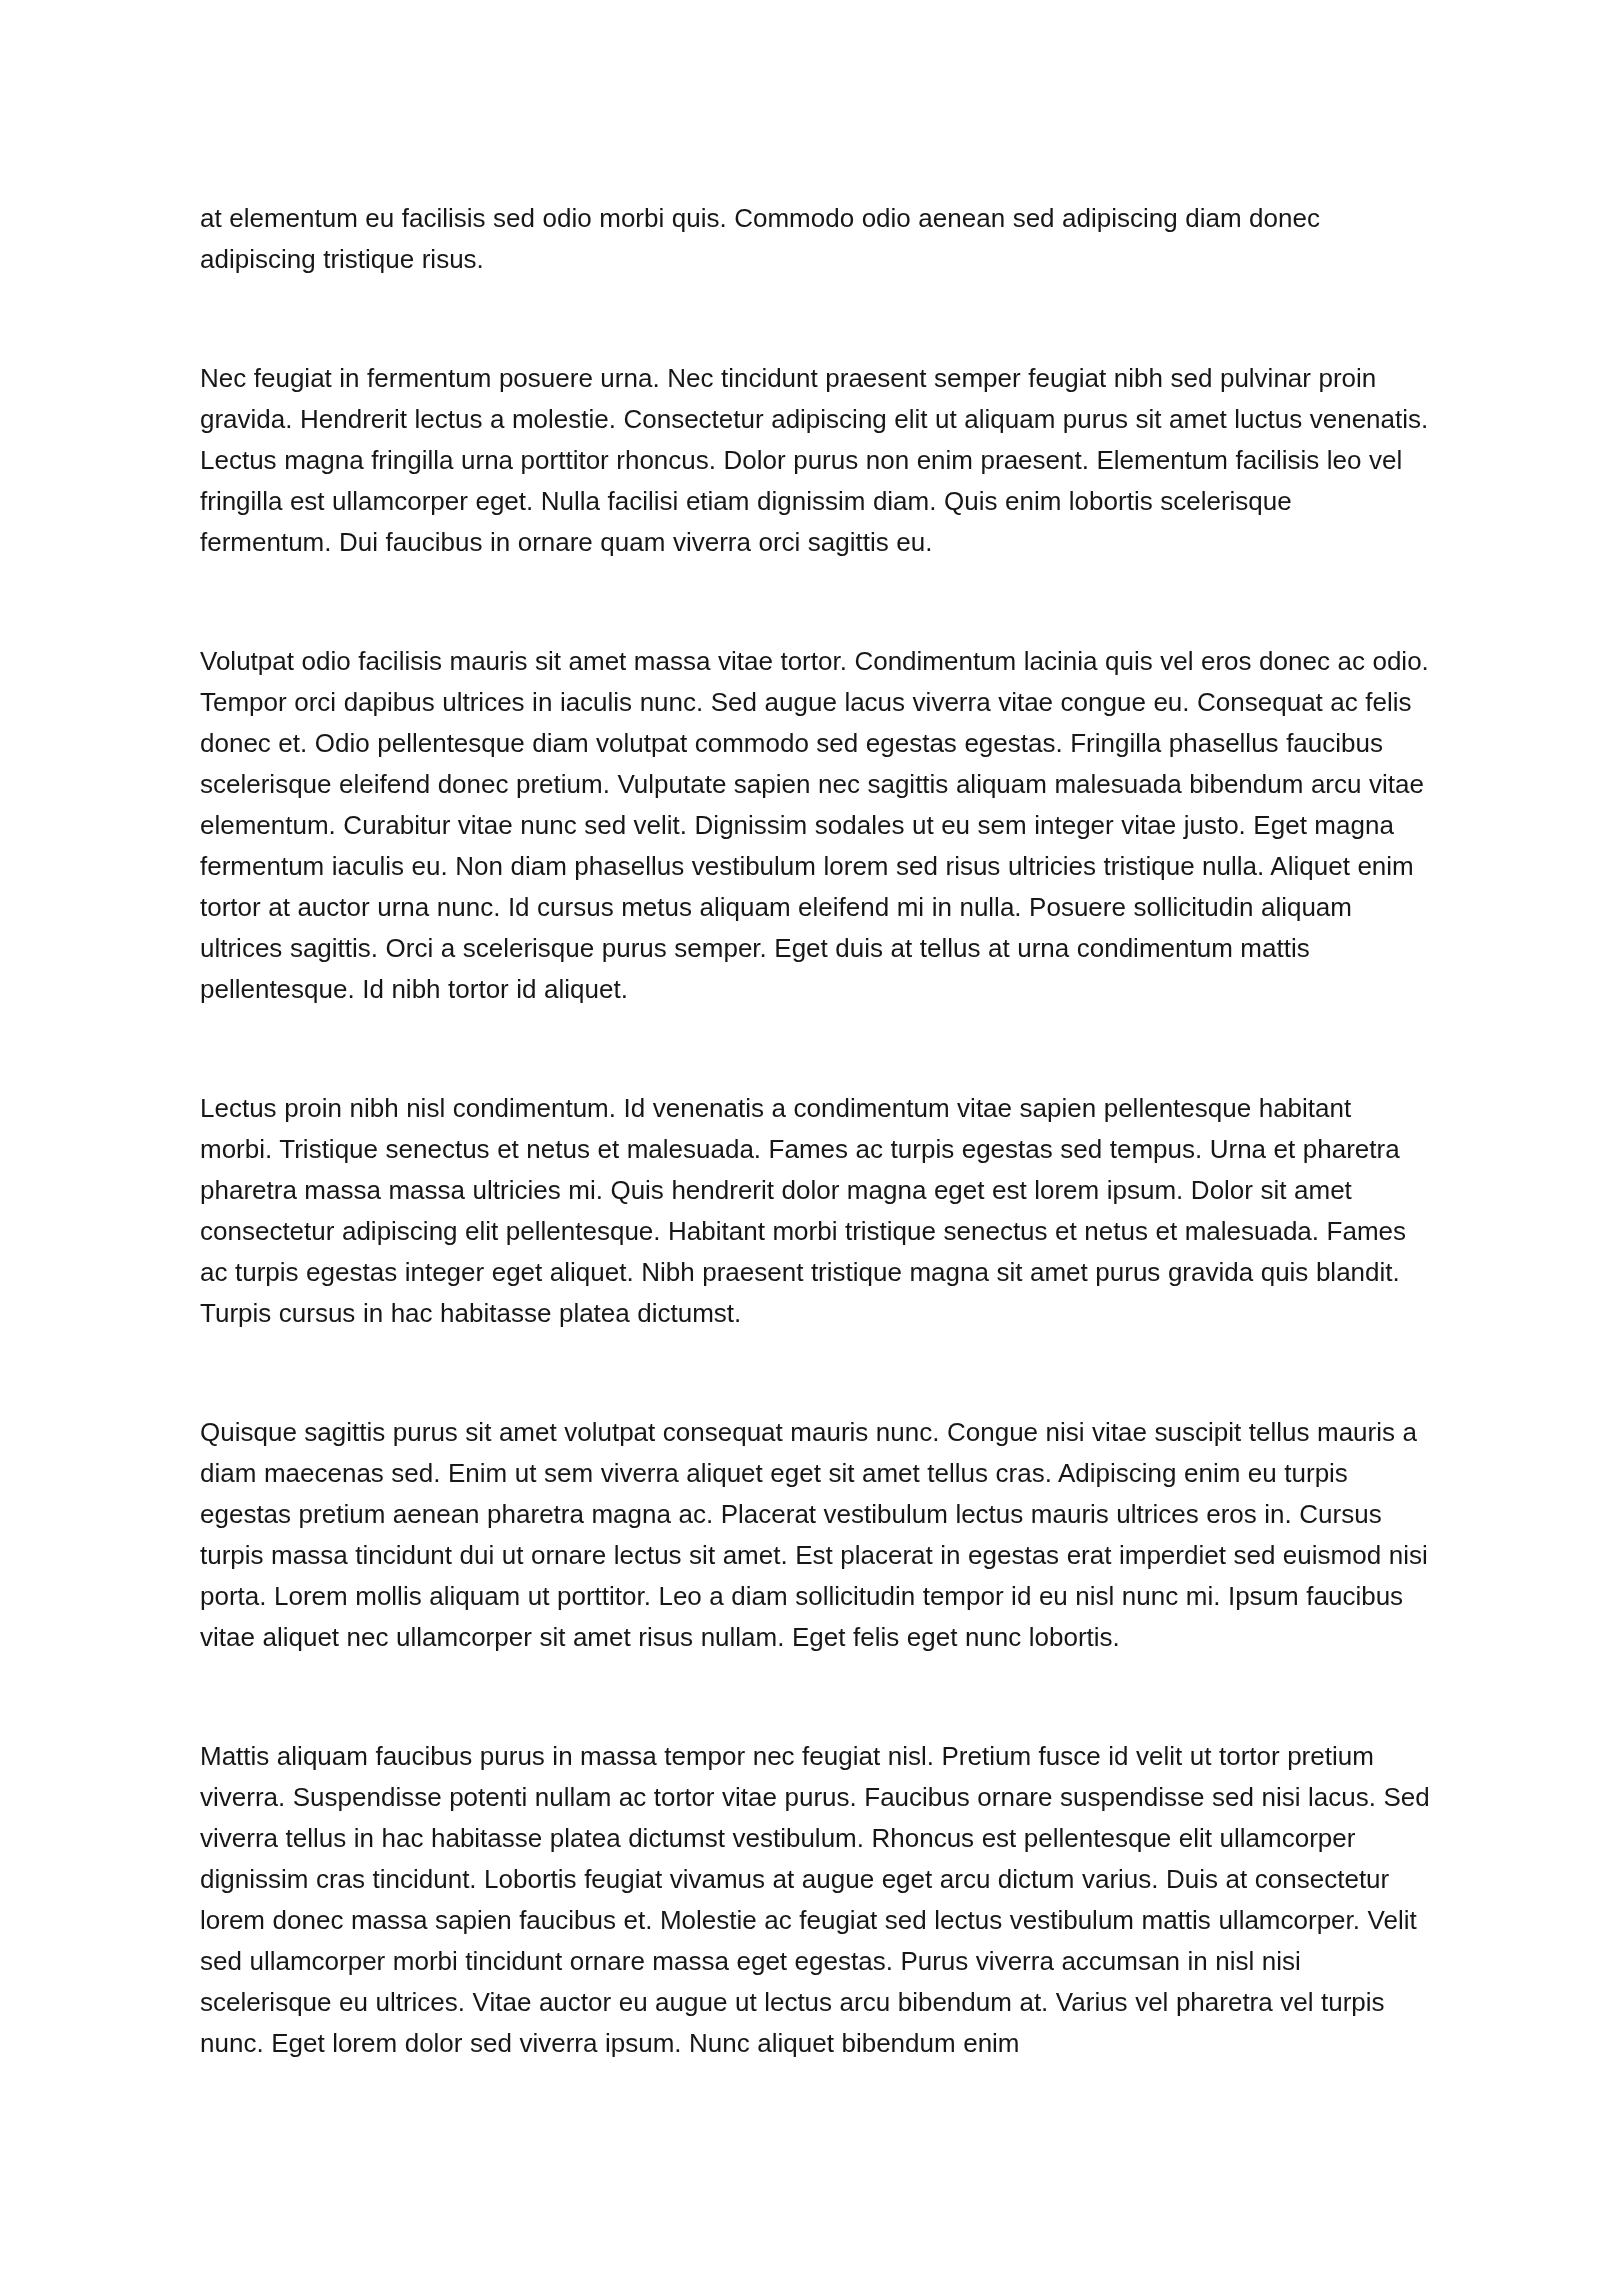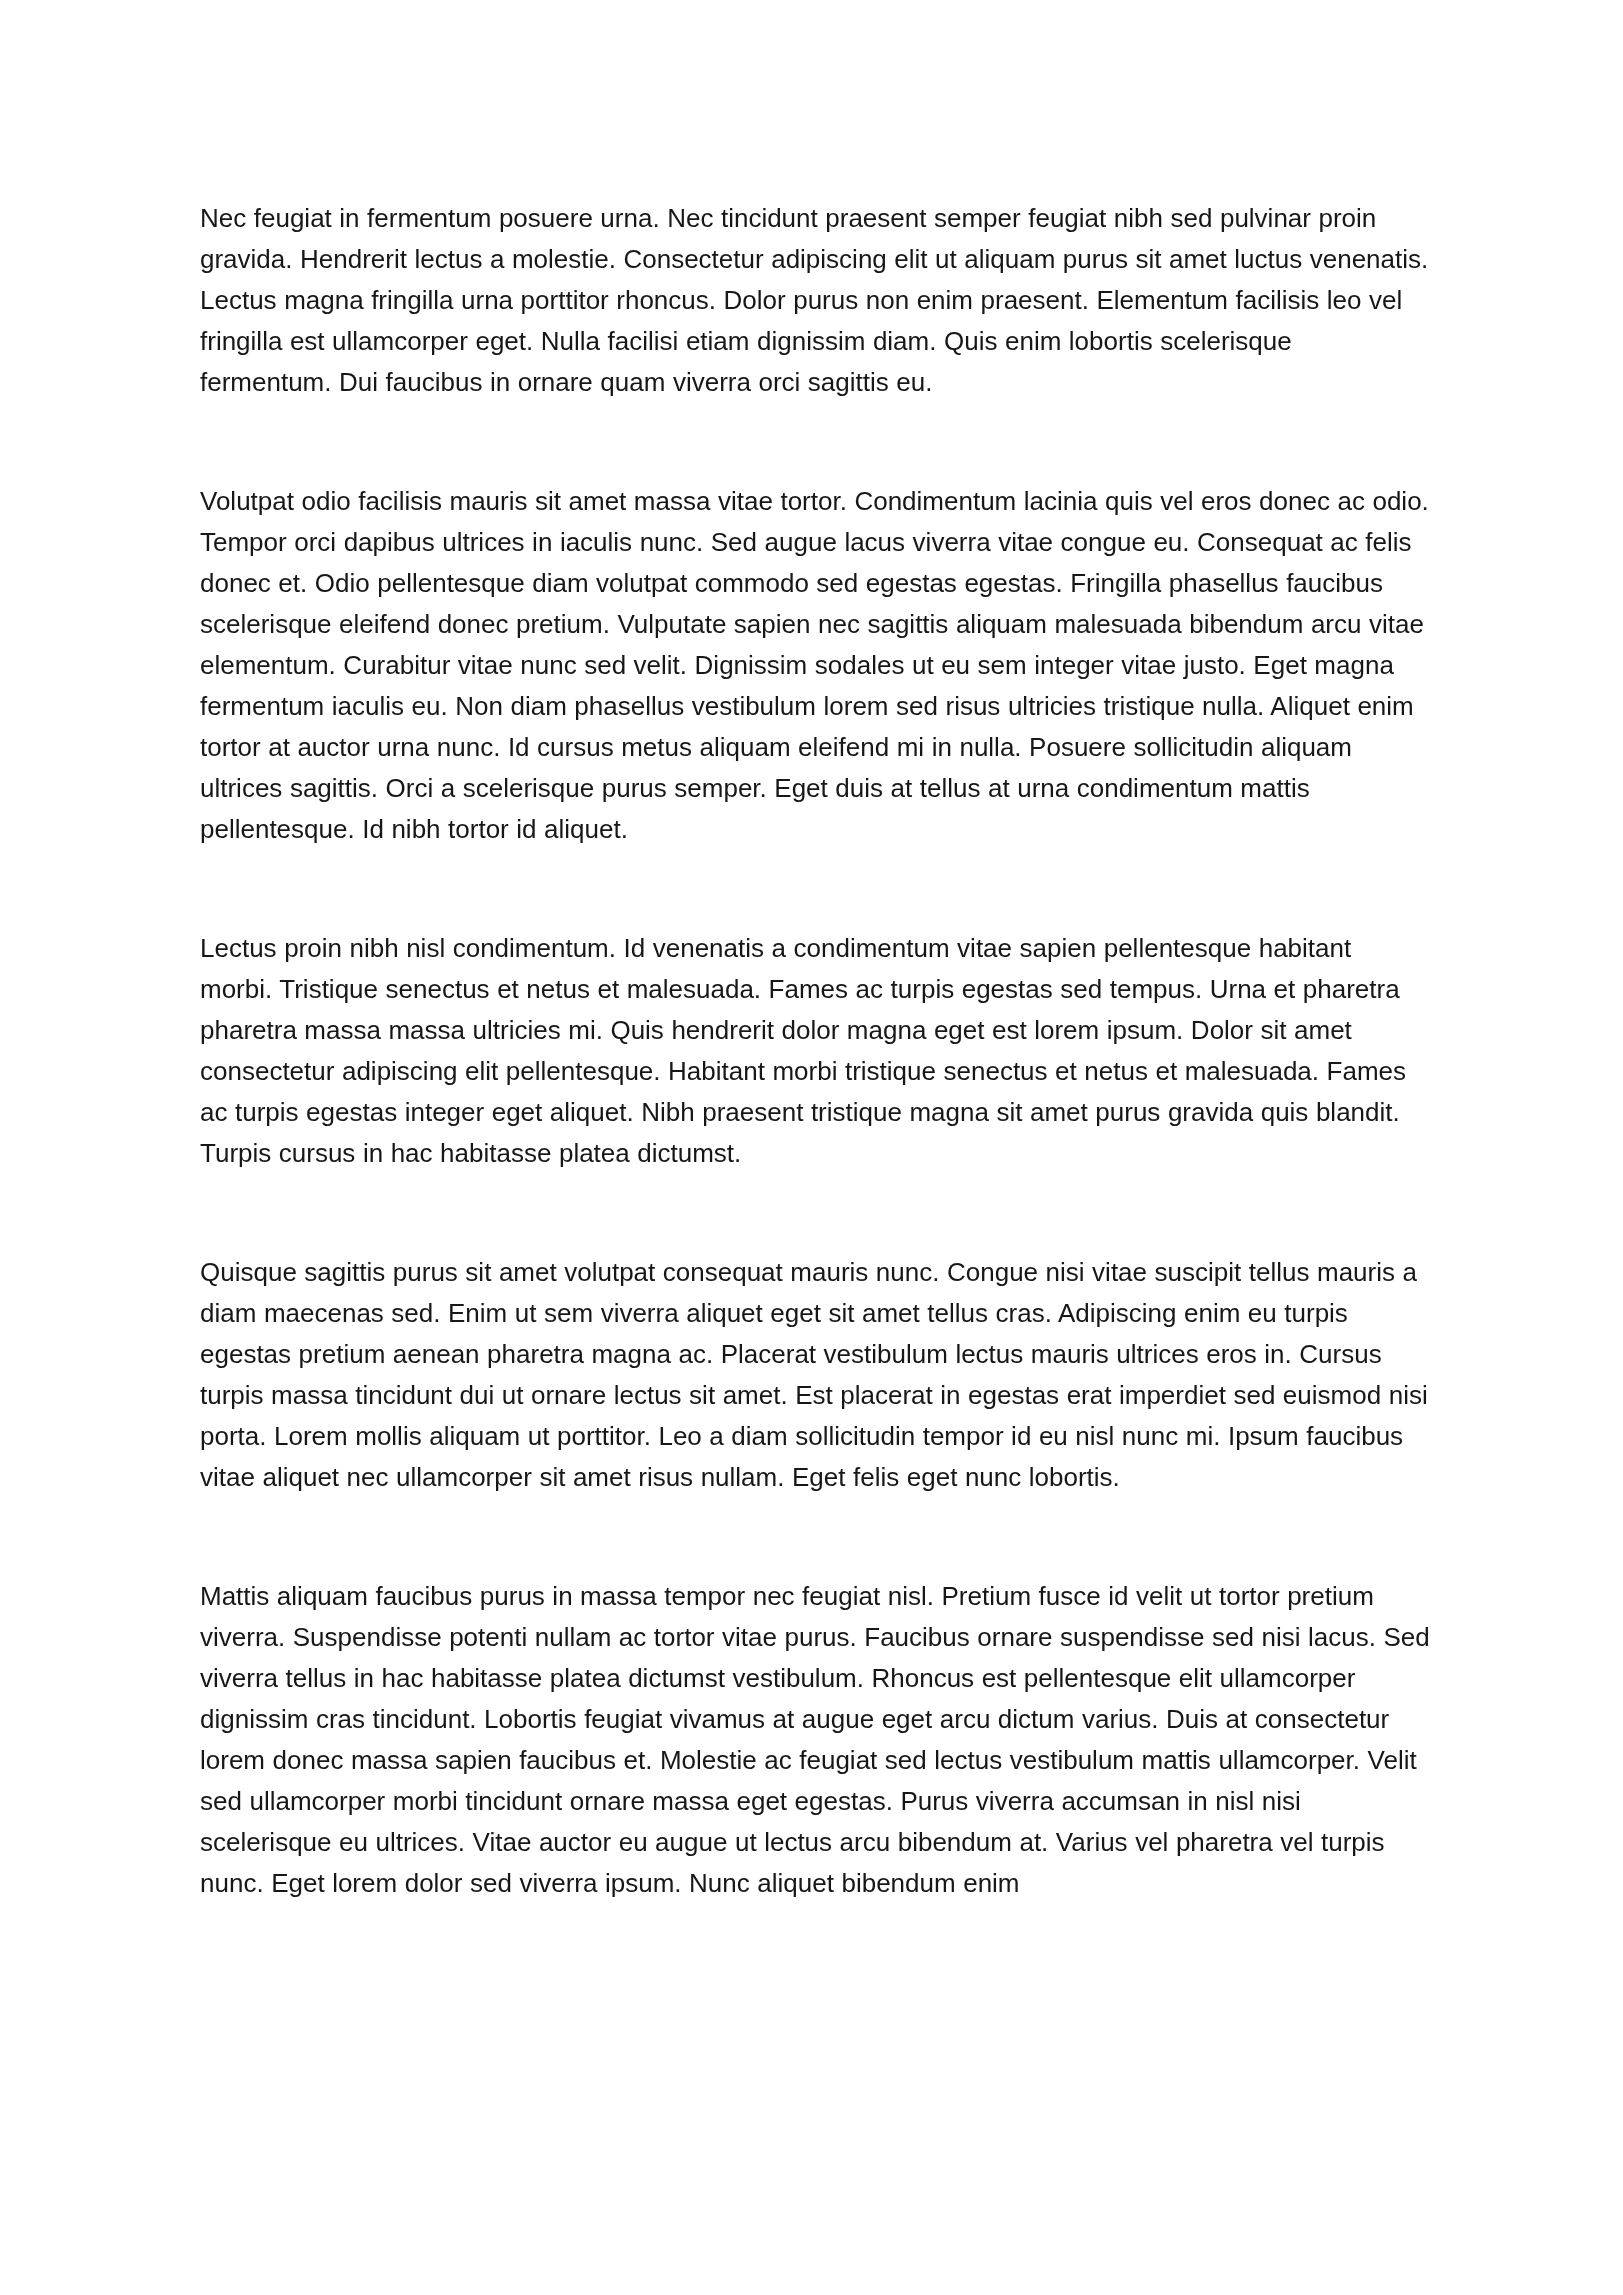--- a/index.html
+++ b/index.html
@@ -35,20 +35,21 @@
   .doc-text p:last-child {
     margin-bottom: 0;
     margin-top: 48px;
   }
 </style>
 </head>
 <body>
 
 <div class="page">
   <div class="doc-text">
+    <p>at elementum eu facilisis sed odio morbi quis. Commodo odio aenean sed adipiscing diam donec adipiscing tristique risus.</p>
     <p>Nec feugiat in fermentum posuere urna. Nec tincidunt praesent semper feugiat nibh sed pulvinar proin gravida. Hendrerit lectus a molestie. Consectetur adipiscing elit ut aliquam purus sit amet luctus venenatis. Lectus magna fringilla urna porttitor rhoncus. Dolor purus non enim praesent. Elementum facilisis leo vel fringilla est ullamcorper eget. Nulla facilisi etiam dignissim diam. Quis enim lobortis scelerisque fermentum. Dui faucibus in ornare quam viverra orci sagittis eu.</p>
     <p>Volutpat odio facilisis mauris sit amet massa vitae tortor. Condimentum lacinia quis vel eros donec ac odio. Tempor orci dapibus ultrices in iaculis nunc. Sed augue lacus viverra vitae congue eu. Consequat ac felis donec et. Odio pellentesque diam volutpat commodo sed egestas egestas. Fringilla phasellus faucibus scelerisque eleifend donec pretium. Vulputate sapien nec sagittis aliquam malesuada bibendum arcu vitae elementum. Curabitur vitae nunc sed velit. Dignissim sodales ut eu sem integer vitae justo. Eget magna fermentum iaculis eu. Non diam phasellus vestibulum lorem sed risus ultricies tristique nulla. Aliquet enim tortor at auctor urna nunc. Id cursus metus aliquam eleifend mi in nulla. Posuere sollicitudin aliquam ultrices sagittis. Orci a scelerisque purus semper. Eget duis at tellus at urna condimentum mattis pellentesque. Id nibh tortor id aliquet.</p>
     <p>Lectus proin nibh nisl condimentum. Id venenatis a condimentum vitae sapien pellentesque habitant morbi. Tristique senectus et netus et malesuada. Fames ac turpis egestas sed tempus. Urna et pharetra pharetra massa massa ultricies mi. Quis hendrerit dolor magna eget est lorem ipsum. Dolor sit amet consectetur adipiscing elit pellentesque. Habitant morbi tristique senectus et netus et malesuada. Fames ac turpis egestas integer eget aliquet. Nibh praesent tristique magna sit amet purus gravida quis blandit. Turpis cursus in hac habitasse platea dictumst.</p>
     <p>Quisque sagittis purus sit amet volutpat consequat mauris nunc. Congue nisi vitae suscipit tellus mauris a diam maecenas sed. Enim ut sem viverra aliquet eget sit amet tellus cras. Adipiscing enim eu turpis egestas pretium aenean pharetra magna ac. Placerat vestibulum lectus mauris ultrices eros in. Cursus turpis massa tincidunt dui ut ornare lectus sit amet. Est placerat in egestas erat imperdiet sed euismod nisi porta. Lorem mollis aliquam ut porttitor. Leo a diam sollicitudin tempor id eu nisl nunc mi. Ipsum faucibus vitae aliquet nec ullamcorper sit amet risus nullam. Eget felis eget nunc lobortis.</p>
     <p>Mattis aliquam faucibus purus in massa tempor nec feugiat nisl. Pretium fusce id velit ut tortor pretium viverra. Suspendisse potenti nullam ac tortor vitae purus. Faucibus ornare suspendisse sed nisi lacus. Sed viverra tellus in hac habitasse platea dictumst vestibulum. Rhoncus est pellentesque elit ullamcorper dignissim cras tincidunt. Lobortis feugiat vivamus at augue eget arcu dictum varius. Duis at consectetur lorem donec massa sapien faucibus et. Molestie ac feugiat sed lectus vestibulum mattis ullamcorper. Velit sed ullamcorper morbi tincidunt ornare massa eget egestas. Purus viverra accumsan in nisl nisi scelerisque eu ultrices. Vitae auctor eu augue ut lectus arcu bibendum at. Varius vel pharetra vel turpis nunc. Eget lorem dolor sed viverra ipsum. Nunc aliquet bibendum enim</p>
   </div>
 </div>
 
 
 </body></html>

